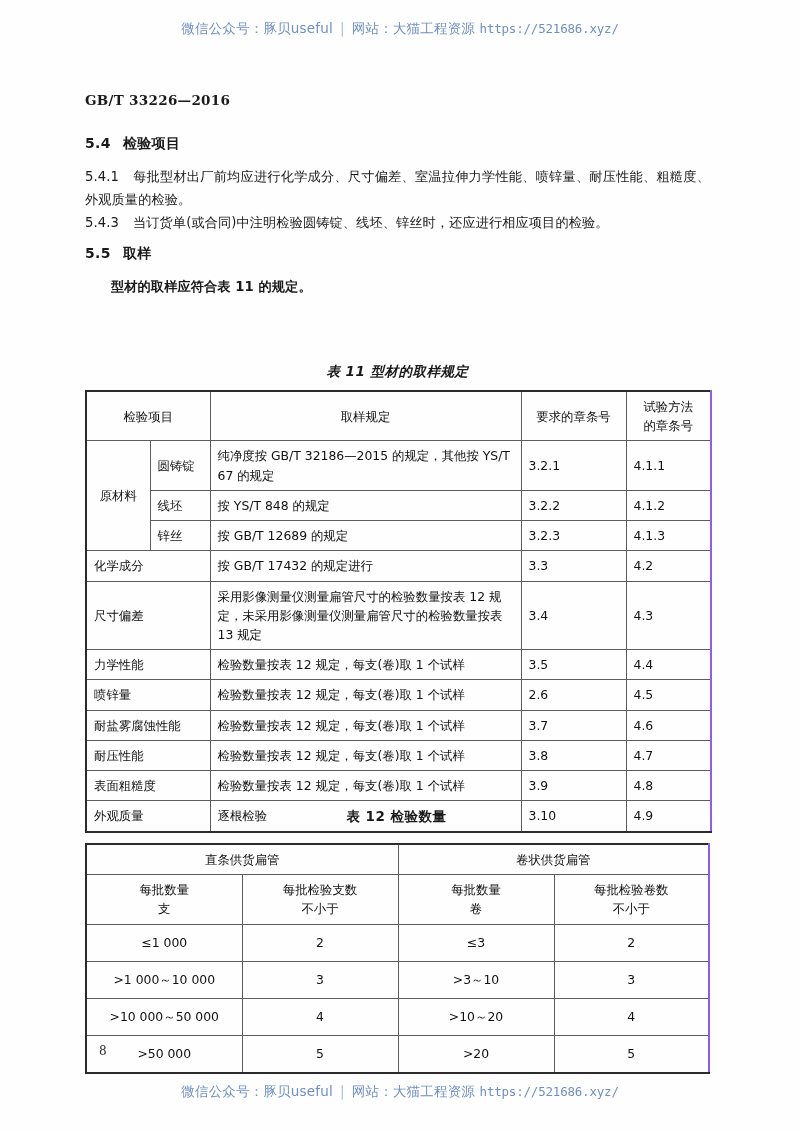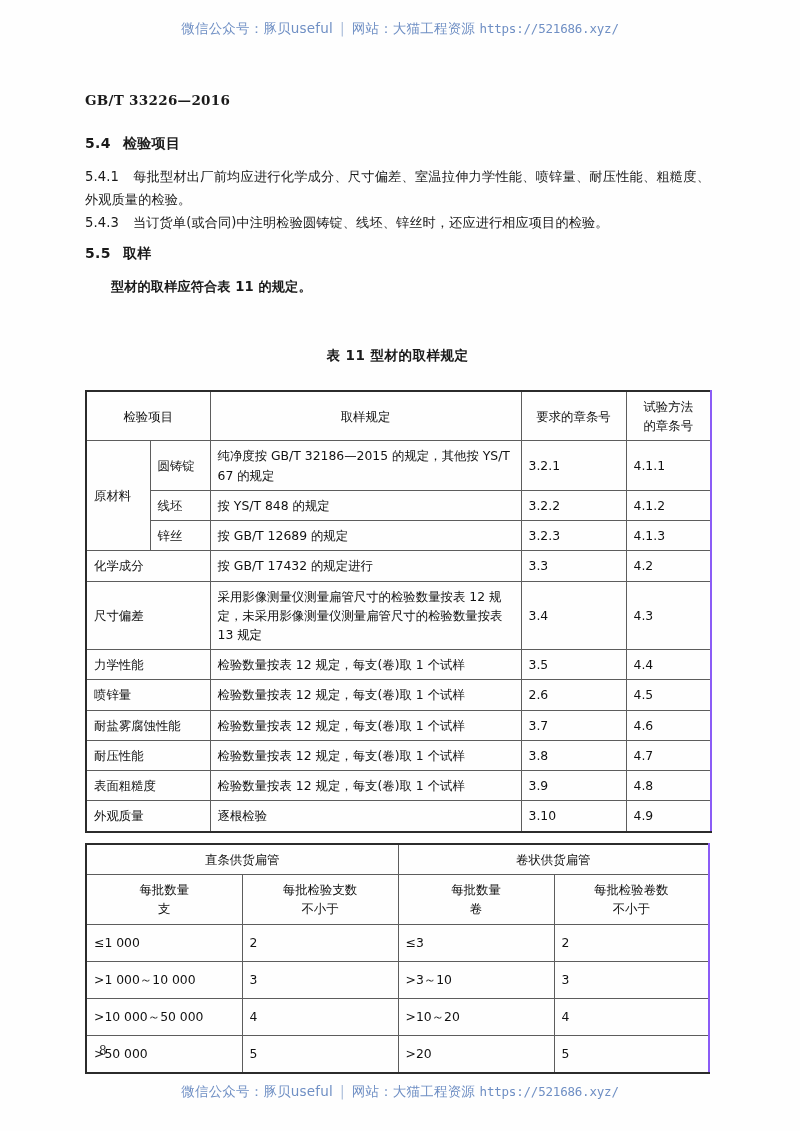--- a/index.html
+++ b/index.html
@@ -112,21 +112,21 @@
     border: 1px solid #5d5d5d;
     padding: 5px 7px;
     font-weight: normal;
     vertical-align: middle;
     line-height: 1.55;
   }
   table.gb .outer-top { border-top: 2px solid #2b2b2b; }
   table.gb .outer-bot { border-bottom: 2px solid #2b2b2b; margin-left: 28px; }
   table.gb .outer-l { border-left: 2px solid #2b2b2b; }
   table.gb .outer-r { border-right: 2px solid #8b5cf6; }
-  .c { }
+  .c { text-align: center; }
   .l { text-align: left; }
   .hdr { text-align: center; font-weight: bold; }
   .num-cell { text-align: left; padding-left: 12px; }
 
   
   #table11-wrap {
     position: absolute;
     left: 85px;
     top: 390px;
     width: 625px;
@@ -142,22 +142,23 @@
     width: 521px;
   }
   #table12 { width: 623px; }
   #table12 td { height: 26px; }
   #table12 .grp { height: 28px; }
   #table12 .sub { height: 46px; }
 
   #caption11 {
     position: absolute;
     left: 85px;
-    top: 347px;
+    top: 363px;
     width: 625px;
+    font-style: italic;
   }
   #caption12 {
     position: absolute;
     left: 85px;
     top: 808px;
     width: 623px;
   }
 
   .page-num {
     position: absolute;
@@ -292,20 +293,21 @@
         <tr>
           <td class="l outer-l outer-bot" colspan="2">外观质量</td>
           <td class="l outer-bot">逐根检验</td>
           <td class="num-cell outer-bot">3.10</td>
           <td class="num-cell outer-r outer-bot">4.9</td>
         </tr>
       </tbody>
     </table>
   </div>
 
+  <div id="caption12" class="tbl-caption">表 12   检验数量</div>
 
   <div id="table12-wrap">
     <table id="table12" class="gb">
       <colgroup>
         <col style="width:156px">
         <col style="width:156px">
         <col style="width:156px">
         <col style="width:155px">
       </colgroup>
       <thead>

